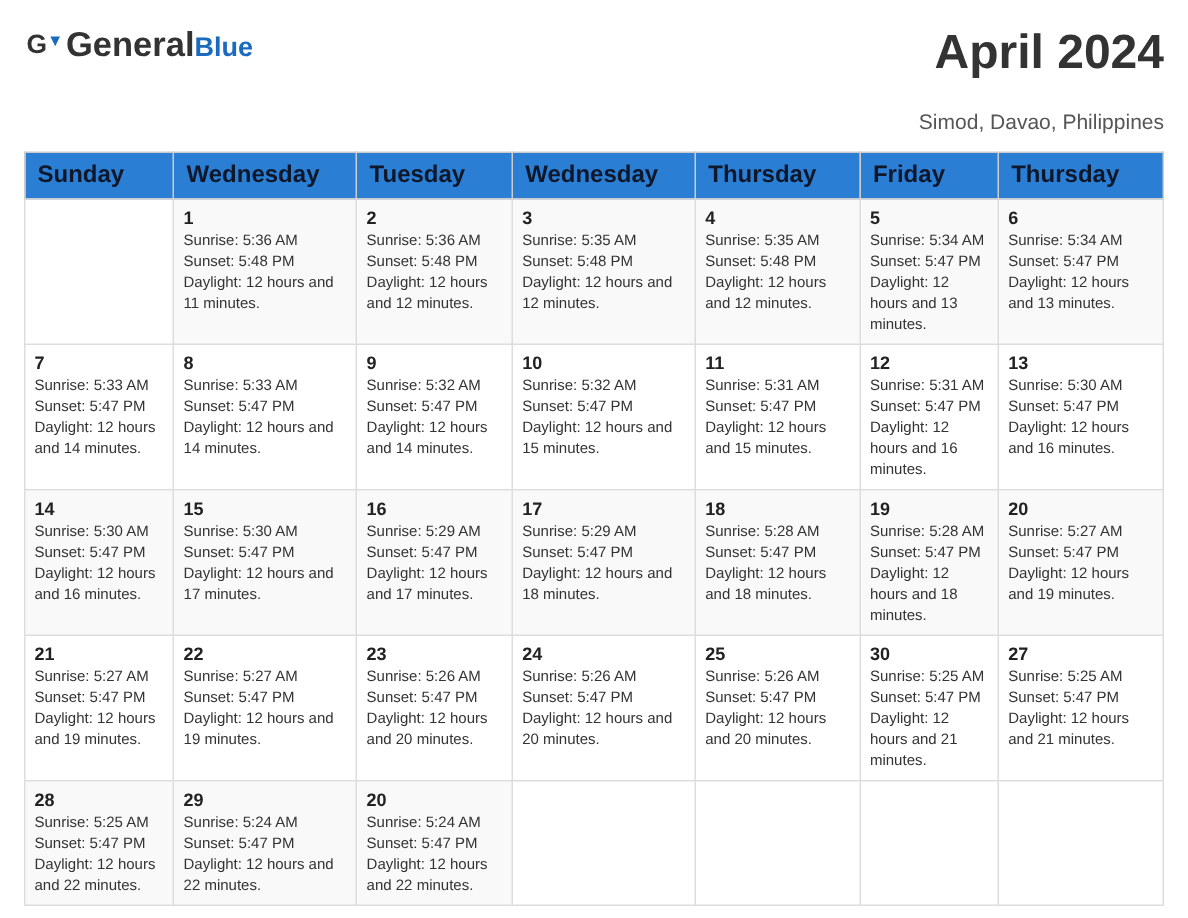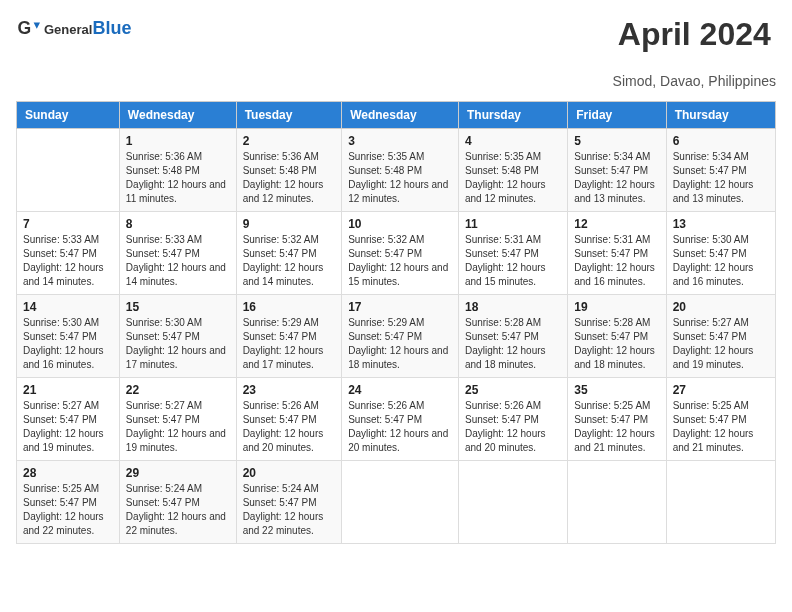--- a/index.html
+++ b/index.html
@@ -15,58 +15,58 @@
       justify-content: space-between;
       align-items: flex-start;
       margin-bottom: 12px;
     }
     .logo {
       display: flex;
       align-items: center;
       gap: 4px;
     }
     .logo-text-general {
-      font-size: 13px;
+      font-size: 23px;
       font-weight: bold;
       color: #333;
     }
     .logo-text-blue {
       font-size: 18px;
       font-weight: bold;
       color: #1a6bbd;
     }
     .logo-icon {
       width: 24px;
       height: 24px;
     }
     .title-block {
-      text-align: center;
+      text-align: right;
     }
     .main-title {
       font-size: 32px;
       font-weight: bold;
       color: #333;
     }
     .subtitle {
       font-size: 14px;
       color: #555;
       margin-top: 20px;
     }
     table {
       width: 100%;
       border-collapse: collapse;
       font-size: 10.5px;
     }
     thead tr th {
       background-color: #2a7fd4;
-      color: #ffffff;
+      color: #0f172a;
       font-weight: bold;
       text-align: left;
       padding: 6px 8px;
-      font-size: 12px;
+      font-size: 16px;
       border: 1px solid #ccc;
     }
     tbody tr td {
       border: 1px solid #ddd;
       vertical-align: top;
       padding: 5px 6px;
       background: #fff;
       min-height: 80px;
     }
     tbody tr:nth-child(odd) td {
@@ -271,21 +271,21 @@
 Sunset: 5:47 PM
 Daylight: 12 hours and 20 minutes.</div>
         </td>
         <td>
           <div class="day-num">25</div>
           <div class="day-info" style="white-space: pre-line;">Sunrise: 5:26 AM
 Sunset: 5:47 PM
 Daylight: 12 hours and 20 minutes.</div>
         </td>
         <td>
-          <div class="day-num">35</div>
+          <div class="day-num">30</div>
           <div class="day-info" style="white-space: pre-line;">Sunrise: 5:25 AM
 Sunset: 5:47 PM
 Daylight: 12 hours and 21 minutes.</div>
         </td>
         <td>
           <div class="day-num">27</div>
           <div class="day-info" style="white-space: pre-line;">Sunrise: 5:25 AM
 Sunset: 5:47 PM
 Daylight: 12 hours and 21 minutes.</div>
         </td>

